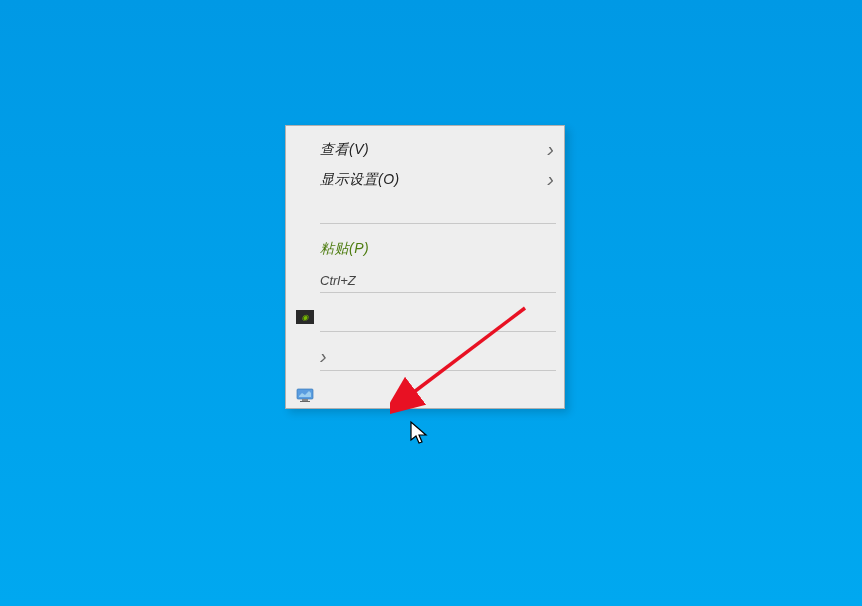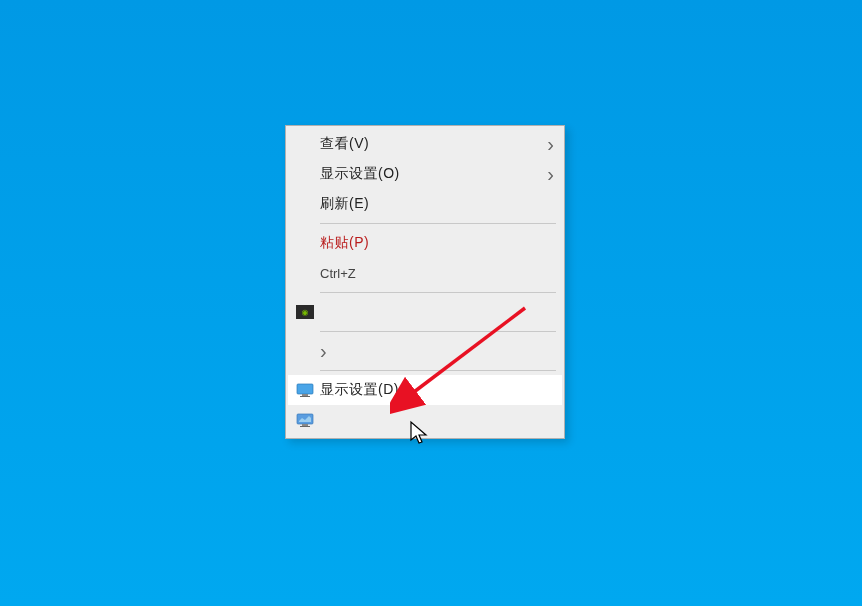--- a/index.html
+++ b/index.html
@@ -20,33 +20,34 @@
       left: 285px;
       top: 125px;
       width: 280px;
       background: #eeeeee;
       border: 1px solid #b0b0b0;
       box-shadow: 4px 4px 8px rgba(0,0,0,0.15);
       padding: 3px 2px;
     }
     .menu-item {
       display: flex;
-      align-items: center;
+      align-items: flex-end;
       height: 30px;
       padding: 0 8px 0 6px;
       color: #222;
       font-size: 14px;
       position: relative;
       cursor: default;
+      font-style: italic;
     }
     .menu-item.hover {
       background: #ffffff;
     }
     .menu-item.disabled {
-      color: #b91c1c;
+      color: #4d7c0f;
     }
     .menu-icon {
       width: 22px;
       height: 20px;
       margin-right: 4px;
       display: flex;
       align-items: center;
       justify-content: center;
       flex-shrink: 0;
     }
@@ -102,21 +103,20 @@
     <span class="menu-label">查看(V)</span>
     <span class="menu-arrow">›</span>
   </div>
   <div class="menu-item">
     <span class="menu-icon"></span>
     <span class="menu-label">显示设置(O)</span>
     <span class="menu-arrow">›</span>
   </div>
   <div class="menu-item">
     <span class="menu-icon"></span>
-    <span class="menu-label">刷新(E)</span>
   </div>
 
   <div class="menu-separator"></div>
 
   <div class="menu-item disabled">
     <span class="menu-icon"></span>
     <span class="menu-label">粘贴(P)</span>
   </div>
   <div class="menu-item">
     <span class="menu-icon"></span>
@@ -133,30 +133,20 @@
 
   <div class="menu-separator"></div>
 
   <div class="menu-item">
     <span class="menu-icon"></span>
     <span class="menu-arrow">›</span>
   </div>
 
   <div class="menu-separator"></div>
 
-  <div class="menu-item hover">
-    <span class="menu-icon">
-      <svg width="18" height="14" viewBox="0 0 18 14">
-        <rect x="1" y="1" width="16" height="10" rx="1" fill="#4aa5e8" stroke="#2a7ab8" stroke-width="0.7"></rect>
-        <rect x="6" y="11" width="6" height="2" fill="#888"></rect>
-        <rect x="4" y="13" width="10" height="1" fill="#666"></rect>
-      </svg>
-    </span>
-    <span class="menu-label">显示设置(D)</span>
-  </div>
   <div class="menu-item">
     <span class="menu-icon">
       <svg width="18" height="14" viewBox="0 0 18 14">
         <rect x="1" y="1" width="16" height="10" rx="1" fill="#5a9de0" stroke="#3a7ab8" stroke-width="0.7"></rect>
         <path d="M3,8 L6,5 L9,7 L13,3 L15,5 L15,9 L3,9 Z" fill="#9ccef0"></path>
         <rect x="6" y="11" width="6" height="2" fill="#888"></rect>
         <rect x="4" y="13" width="10" height="1" fill="#666"></rect>
       </svg>
     </span>
   </div>

